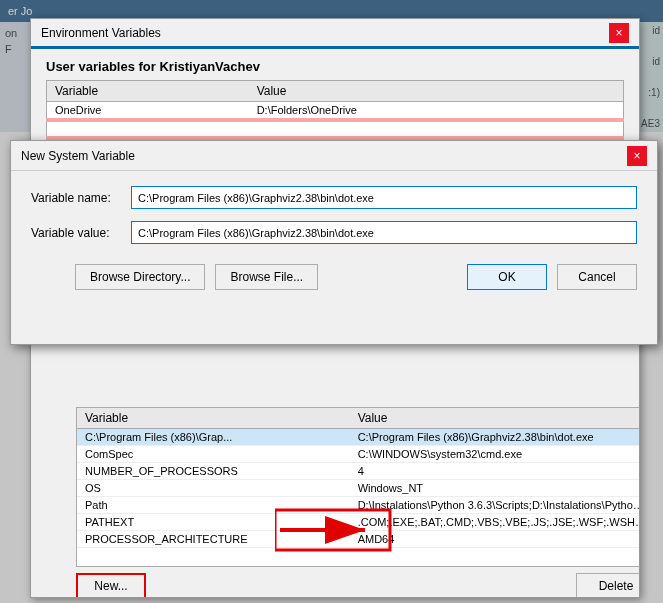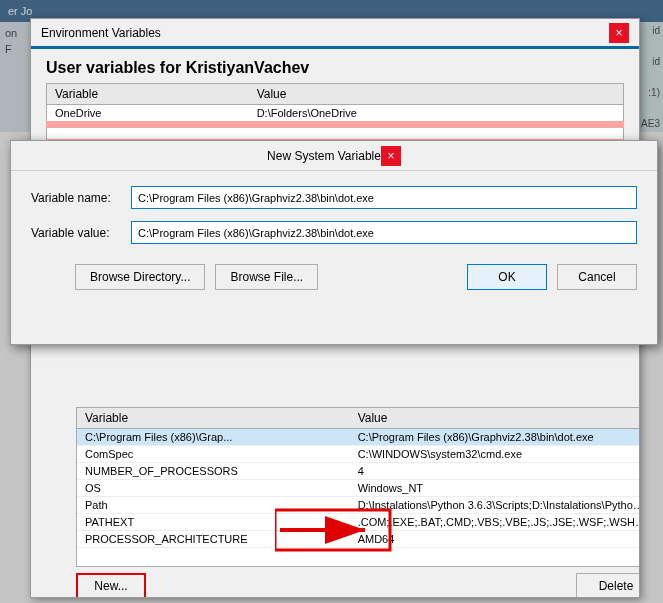--- a/index.html
+++ b/index.html
@@ -79,21 +79,21 @@
       justify-content: center;
       font-size: 12px;
       color: white;
     }
 
     .dialog-body {
       padding: 10px 15px;
     }
 
     .section-label {
-      font-size: 16px;
+      font-size: 13px;
       font-weight: bold;
       margin-bottom: 6px;
       color: #000;
     }
 
     
     .var-table {
       width: 100%;
       border-collapse: collapse;
       border: 1px solid #aaa;
@@ -106,21 +106,21 @@
       border-bottom: 1px solid #aaa;
       padding: 3px 8px;
       text-align: left;
       font-size: 12px;
       font-weight: normal;
     }
 
     .var-table td {
       padding: 2px 8px;
       font-size: 11px;
-      border-bottom: 7px solid #fca5a5;
+      border-bottom: 4px solid #fca5a5;
     }
 
     
     .new-var-dialog {
       position: absolute;
       top: 140px;
       left: 10px;
       width: 648px;
       height: 205px;
       background: #f0f0f0;
@@ -128,21 +128,21 @@
       box-shadow: 3px 3px 10px rgba(0,0,0,0.5);
       z-index: 10;
     }
 
     .new-var-titlebar {
       background: #f0f0f0;
       border-bottom: 1px solid #ccc;
       padding: 6px 10px;
       display: flex;
       align-items: center;
-      justify-content: center;
+      justify-content: space-between;
       height: 30px;
     }
 
     .new-var-body {
       padding: 15px 20px;
     }
 
     .field-row {
       display: flex;
       align-items: center;

